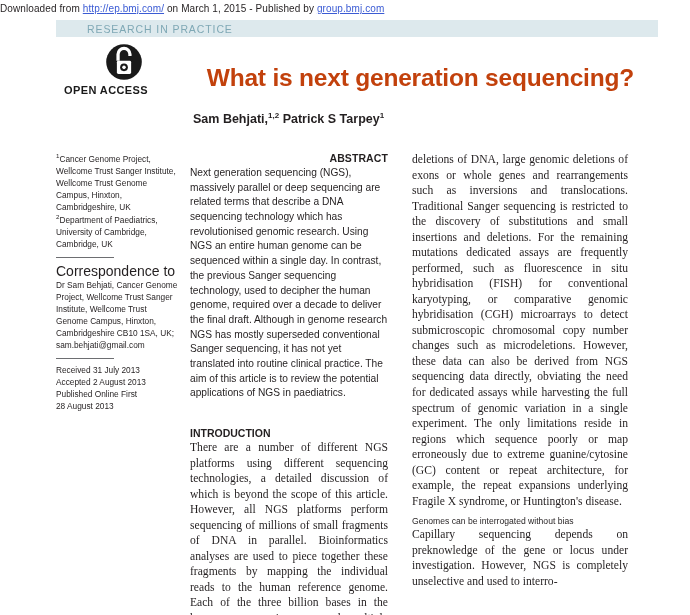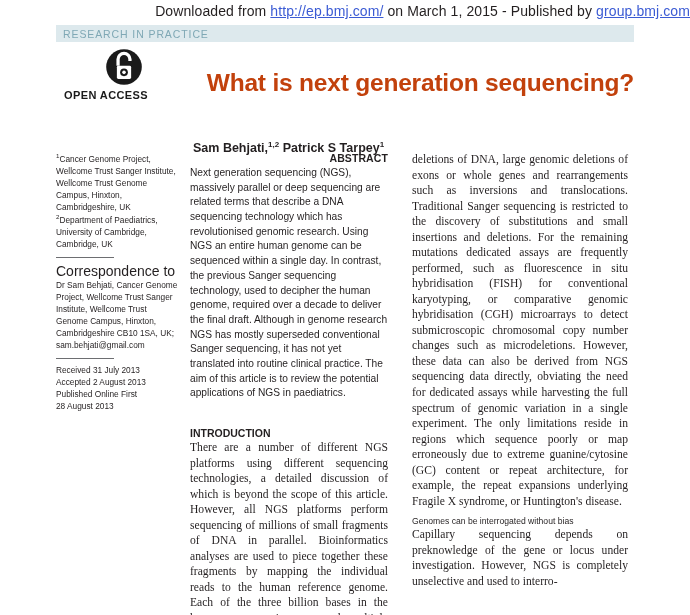--- a/index.html
+++ b/index.html
@@ -11,40 +11,41 @@
     width: 690px;
     height: 615px;
     overflow: hidden;
     font-family: "Liberation Sans", sans-serif;
     color: #231f20;
     position: relative;
   }
 
   
   .download-line {
-    text-align: right;
-    font-family: "Liberation Sans", sans-serif;
-    font-size: 14px;
+    text-align: left;
+    font-family: "Liberation Sans", sans-serif;
+    font-size: 10px;
     color: #231f20;
     padding-top: 3px;
     letter-spacing: 0.1px;
     white-space: nowrap;
   }
   .download-line .link {
     color: #3b5bd4;
   }
 
   
   .band {
     margin: 6px 0 0 56px;
     width: 578px;
     height: 17px;
     background: #dde9ed;
     display: flex;
     align-items: center;
+    padding-left: 24px;
   }
   .band-label {
     font-family: "Liberation Sans", sans-serif;
     font-size: 10.5px;
     letter-spacing: 0.9px;
     color: #7fa8b5;
     padding-left: 7px;
   }
 
   
@@ -82,21 +83,21 @@
     font-weight: bold;
     font-size: 24.5px;
     line-height: 1.1;
     color: #c2410c;
     letter-spacing: -0.2px;
   }
 
   
   .authors {
     margin-left: 193px;
-    margin-top: 30px;
+    margin-top: 6px;
     font-family: "Liberation Sans", sans-serif;
     font-weight: bold;
     font-size: 12.5px;
     color: #231f20;
   }
   .authors sup {
     font-size: 8px;
     font-weight: bold;
     vertical-align: super;
   }

